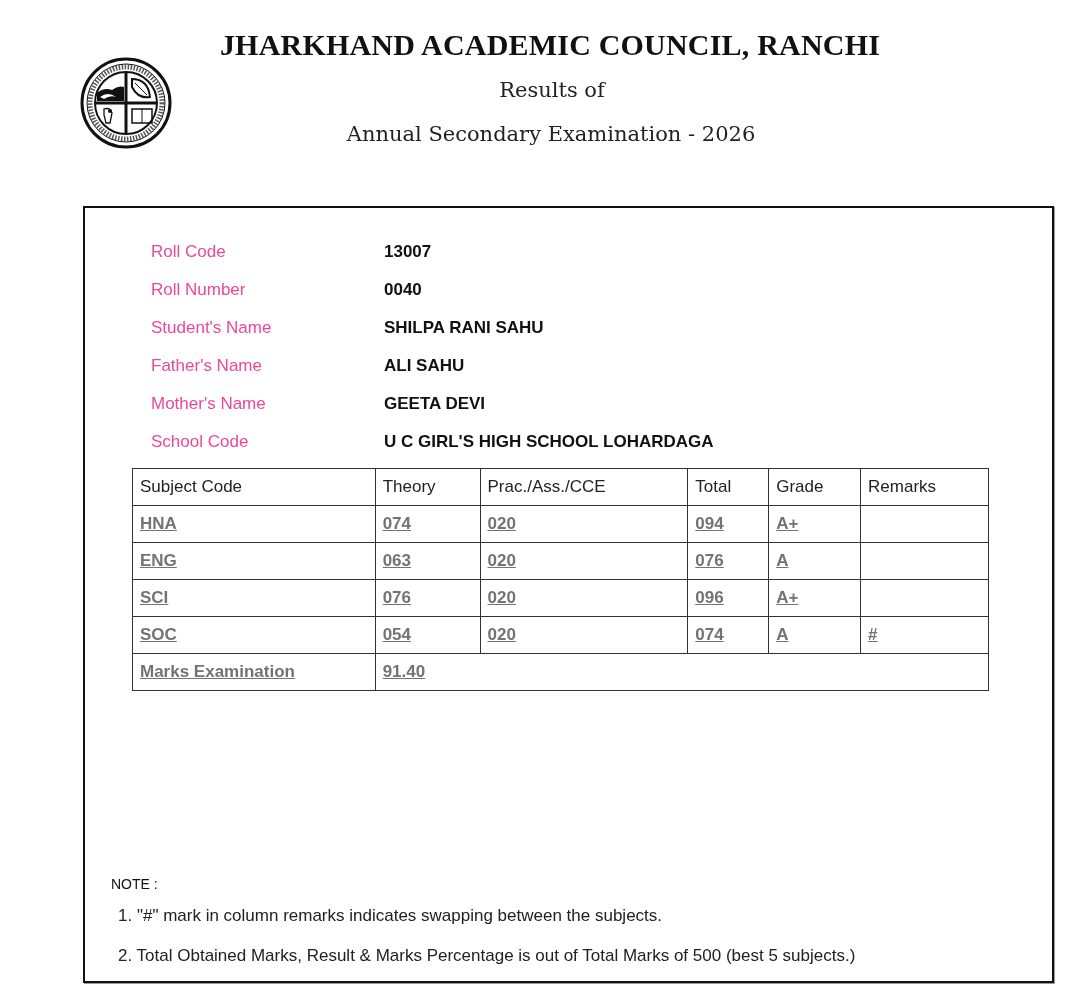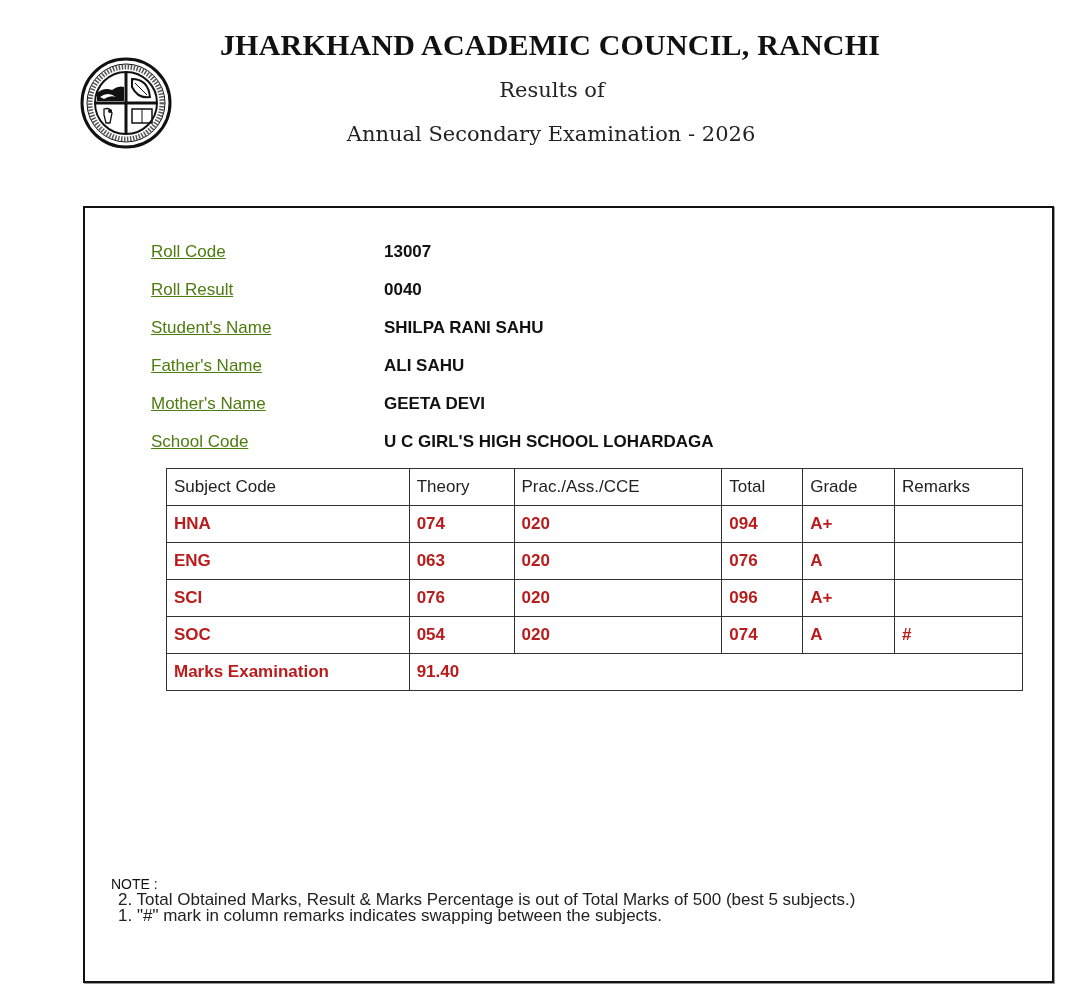--- a/index.html
+++ b/index.html
@@ -68,54 +68,54 @@
       position: absolute;
       left: 151px;
       height: 38px;
       line-height: 38px;
       font-size: 17px;
     }
     .info-label {
       position: absolute;
       left: 0;
       width: 220px;
-      color: #4d7c0f;
+      color: #ec4899;
       white-space: nowrap;
-      text-decoration: underline;
     }
     .info-value {
       position: absolute;
       left: 233px;
       font-weight: bold;
       color: #111;
       white-space: nowrap;
     }
     table.marks {
       position: absolute;
-      left: 166px;
+      left: 132px;
       top: 468px;
       width: 857px;
       border-collapse: collapse;
       font-size: 17px;
     }
     table.marks td, table.marks th {
       border: 1.5px solid #333;
       height: 37px;
       padding: 0 0 0 7px;
       text-align: left;
       vertical-align: middle;
       box-sizing: border-box;
     }
     table.marks th {
       font-weight: normal;
       color: #222;
     }
     table.marks td {
       font-weight: bold;
-      color: #b91c1c;
+      color: #737373;
+      text-decoration: underline;
     }
     .col-subject { width: 243px; }
     .col-theory { width: 105px; }
     .col-prac { width: 208px; }
     .col-total { width: 81px; }
     .col-grade { width: 92px; }
     .col-remarks { width: 128px; }
     .note-heading {
       position: absolute;
       left: 111px;
@@ -158,21 +158,21 @@
 <div class="header-sub1">Results of</div>
 <div class="header-sub2">Annual Secondary Examination - 2026</div>
 
 <div class="result-box"></div>
 
 <div class="info-row" style="top:233px;">
   <span class="info-label">Roll Code</span>
   <span class="info-value">13007</span>
 </div>
 <div class="info-row" style="top:271px;">
-  <span class="info-label">Roll Result</span>
+  <span class="info-label">Roll Number</span>
   <span class="info-value">0040</span>
 </div>
 <div class="info-row" style="top:309px;">
   <span class="info-label">Student's Name</span>
   <span class="info-value">SHILPA RANI SAHU</span>
 </div>
 <div class="info-row" style="top:347px;">
   <span class="info-label">Father's Name</span>
   <span class="info-value">ALI SAHU</span>
 </div>
@@ -239,13 +239,13 @@
     </tr>
     <tr>
       <td>Marks Examination</td>
       <td colspan="5">91.40</td>
     </tr>
   </tbody>
 </table>
 
 <div class="note-heading">NOTE :</div>
 <div class="note-item" style="top:906px;">1. "#" mark in column remarks indicates swapping between the subjects.</div>
-<div class="note-item" style="top:890px;">2. Total Obtained Marks, Result &amp; Marks Percentage is out of Total Marks of 500 (best 5 subjects.)</div>
+<div class="note-item" style="top:946px;">2. Total Obtained Marks, Result &amp; Marks Percentage is out of Total Marks of 500 (best 5 subjects.)</div>
 
 </body></html>

